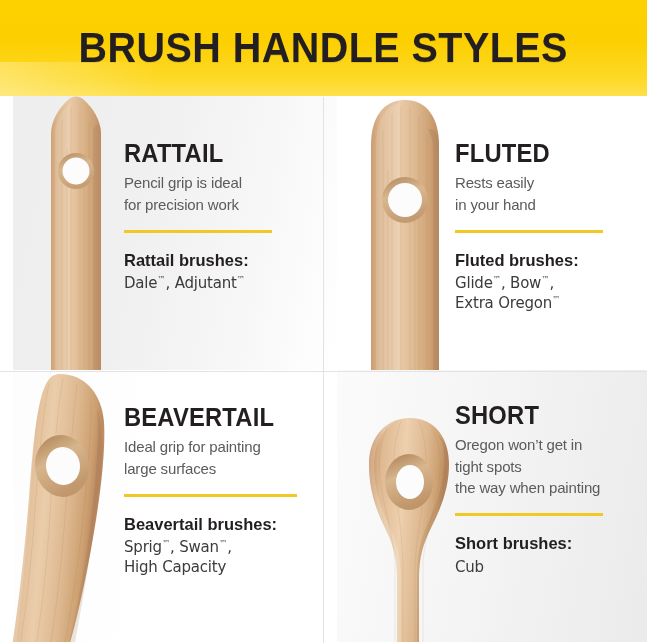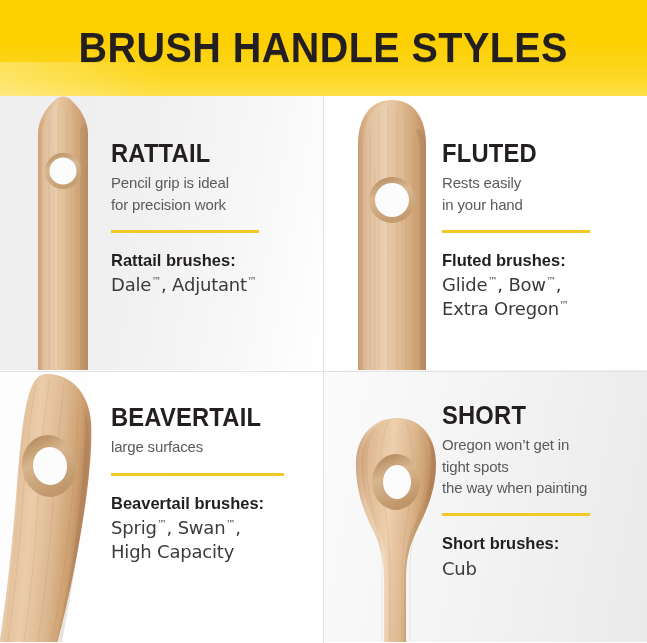--- a/index.html
+++ b/index.html
@@ -54,20 +54,21 @@
 
   
   .grid {
     position: relative;
     width: 647px;
     height: 546px;
     display: grid;
     grid-template-columns: 324px 323px;
     grid-template-rows: 274px 272px;
     background: #ffffff;
+    padding-left: 13px;
   }
 
   .quad {
     position: relative;
     overflow: hidden;
   }
   .quad-tl { background: linear-gradient(100deg, #eeeeee 0%, #f0f0f0 40%, #f7f7f7 72%, #ffffff 100%); }
   .quad-tr { background: #ffffff; }
   .quad-bl { background: linear-gradient(95deg, #fdfdfd 0%, #ffffff 55%, #ffffff 100%); }
   .quad-br { background: linear-gradient(100deg, #fbfbfb 0%, #f4f4f4 45%, #eaeaea 100%); }
@@ -140,21 +141,21 @@
     letter-spacing: 0px;
     transform: scaleX(0.97);
     transform-origin: left center;
     white-space: nowrap;
     margin-bottom: 2px;
   }
 
   .brushes-list {
     font-family: "DejaVu Sans", sans-serif;
     font-weight: 400;
-    font-size: 18px;
+    font-size: 15px;
     line-height: 1.34;
     color: #3a3b3d;
     letter-spacing: -0.2px;
   }
   .brushes-list sup {
     font-size: 0.56em;
     vertical-align: super;
     line-height: 0;
   }
 
@@ -312,20 +313,21 @@
             <path d="M86 34 C86 70 82 116 77 160 C72 206 64 254 58 284"></path>
           </g>
           <ellipse cx="57" cy="98" rx="27" ry="31" transform="rotate(-8 57 98)" fill="url(#holeB)"></ellipse>
           <ellipse cx="58" cy="98" rx="17" ry="19" transform="rotate(-8 58 98)" fill="#fcfcfc"></ellipse>
         </svg>
       </div>
 
       <div class="content">
         <div class="style-name">BEAVERTAIL</div>
         <div class="style-desc">
+          <div>Ideal grip for painting</div>
           <div>large surfaces</div>
         </div>
         <div class="divider"></div>
         <div class="brushes-label">Beavertail brushes:</div>
         <div class="brushes-list">
           <div style="display:inline">Sprig<sup>™</sup></div><span>,&nbsp;</span><div style="display:inline">Swan<sup>™</sup></div><span>,</span>
           <div>High Capacity</div>
         </div>
       </div>
     </div>

